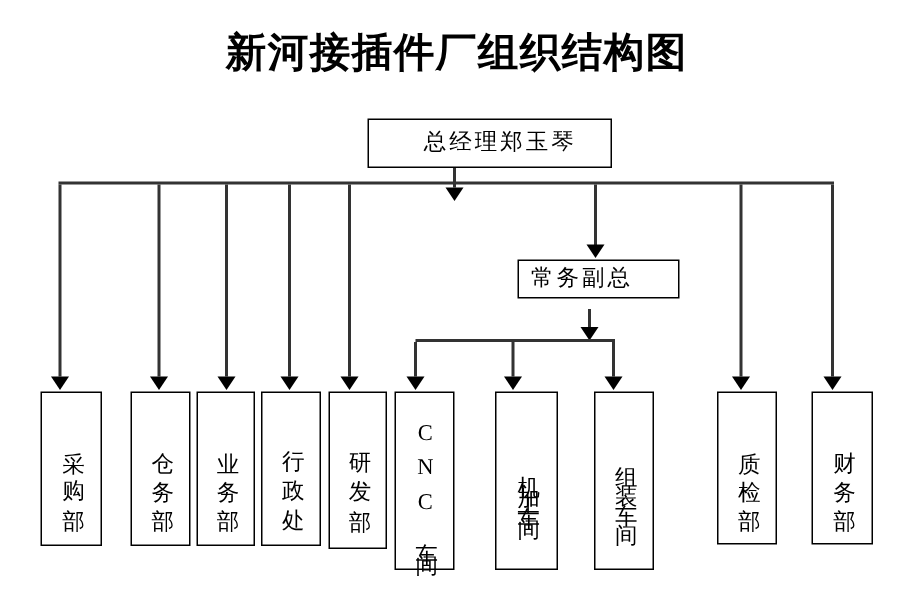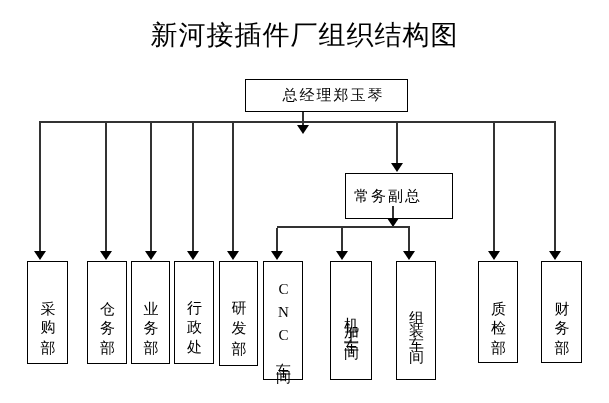--- a/index.html
+++ b/index.html
@@ -14,21 +14,21 @@
     overflow: hidden;
   }
 
   .title {
     position: absolute;
     top: 17px;
     left: 0;
     width: 100%;
     text-align: center;
     font-size: 27px;
-    font-weight: normal;
+    font-weight: bold;
     letter-spacing: 1px;
     line-height: 36px;
     color: #000;
   }
 
   .box {
     position: absolute;
     border: 1px solid #000;
     background: #ffffff;
     display: flex;
@@ -90,21 +90,21 @@
   <div class="arrow" style="left:34px;  top:251px;"></div>
   <div class="arrow" style="left:100px; top:251px;"></div>
   <div class="arrow" style="left:145px; top:251px;"></div>
   <div class="arrow" style="left:187px; top:251px;"></div>
   <div class="arrow" style="left:227px; top:251px;"></div>
   <div class="arrow" style="left:488px; top:251px;"></div>
   <div class="arrow" style="left:549px; top:251px;"></div>
 
   <div class="arrow" style="left:391px; top:163px;"></div>
 
-  <div class="box hbox left-pad" style="left:345px; top:173px; width:108px; height:46px;">
+  <div class="box hbox left-pad" style="left:345px; top:173px; width:108px; height:26px;">
     <span>常务副总</span>
   </div>
 
   <div class="line" style="left:392px; top:206px; width:2px; height:13px;"></div>
   <div class="arrow" style="left:387px; top:218px;"></div>
 
   <div class="line" style="left:277px; top:226px; width:133px; height:2px;"></div>
 
   <div class="line" style="left:276px; top:228px; width:2px; height:23px;"></div>
   <div class="line" style="left:341px; top:228px; width:2px; height:23px;"></div>

